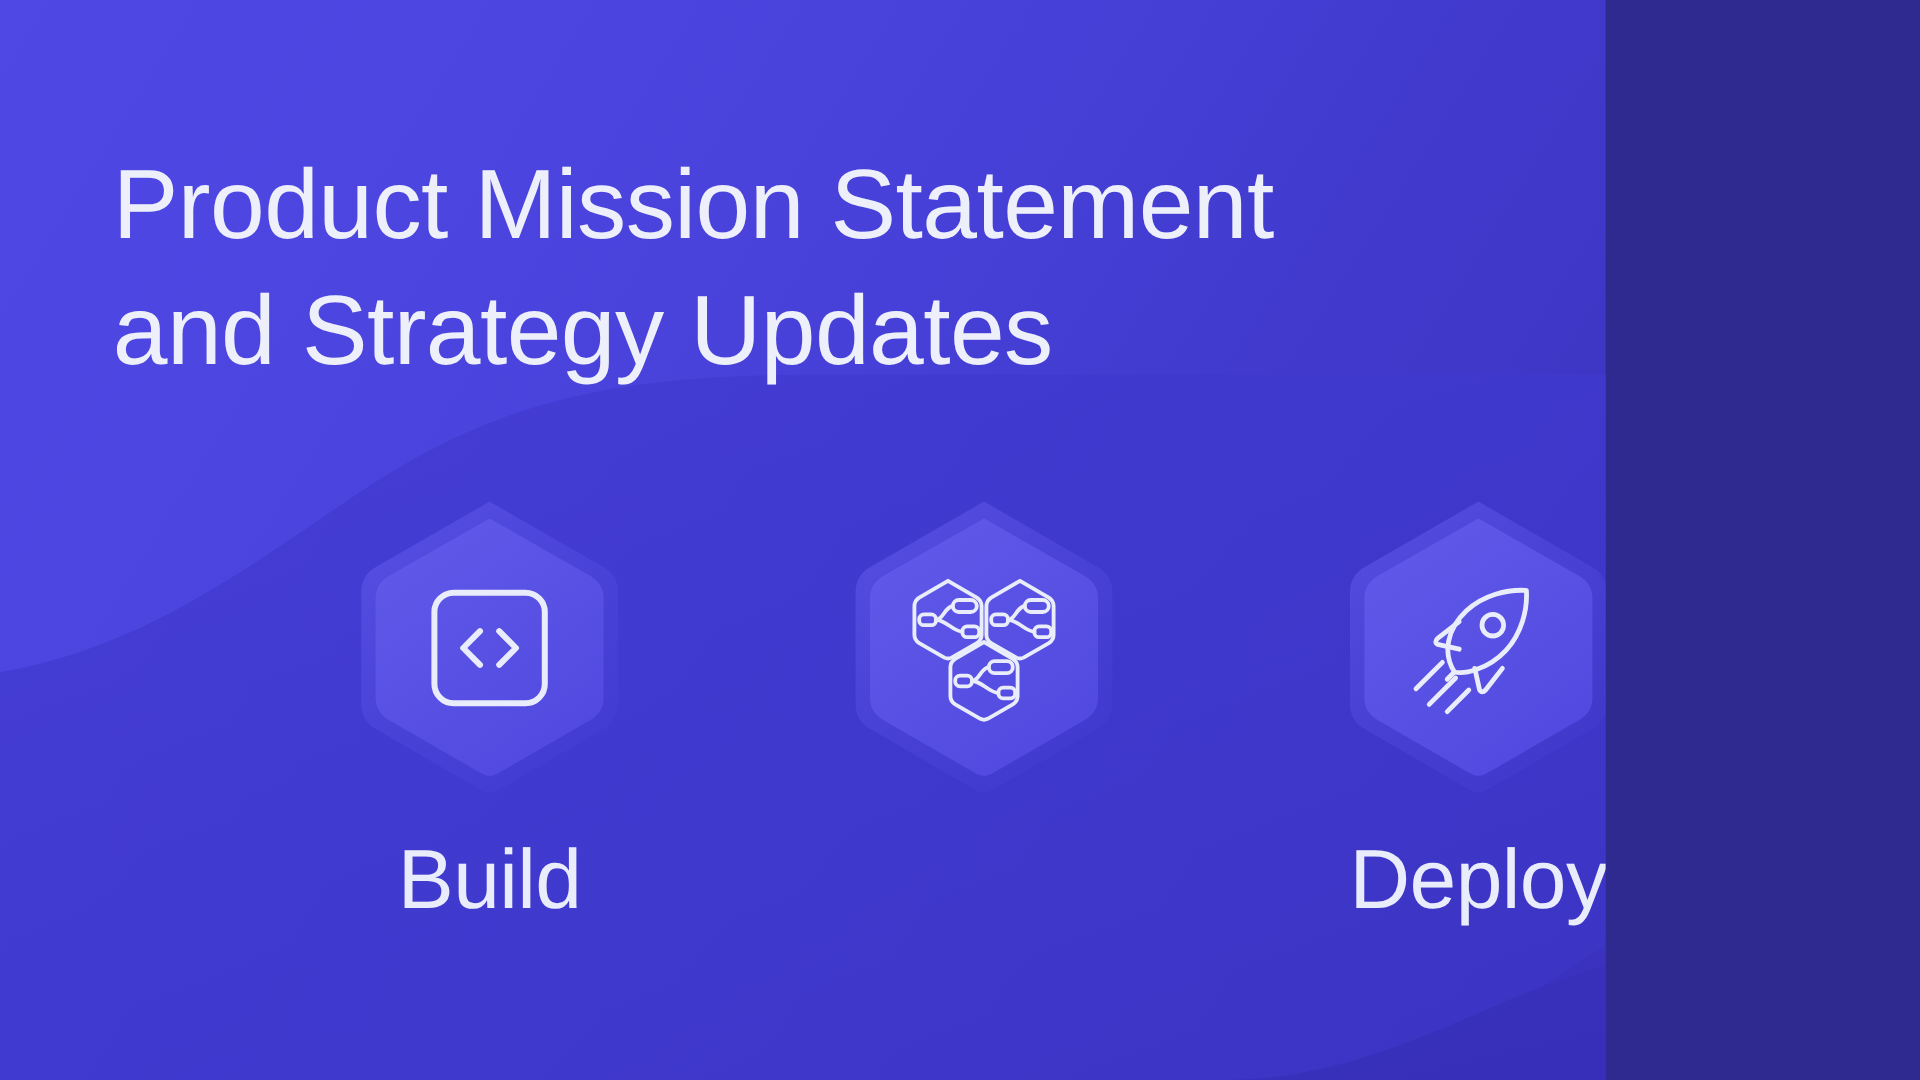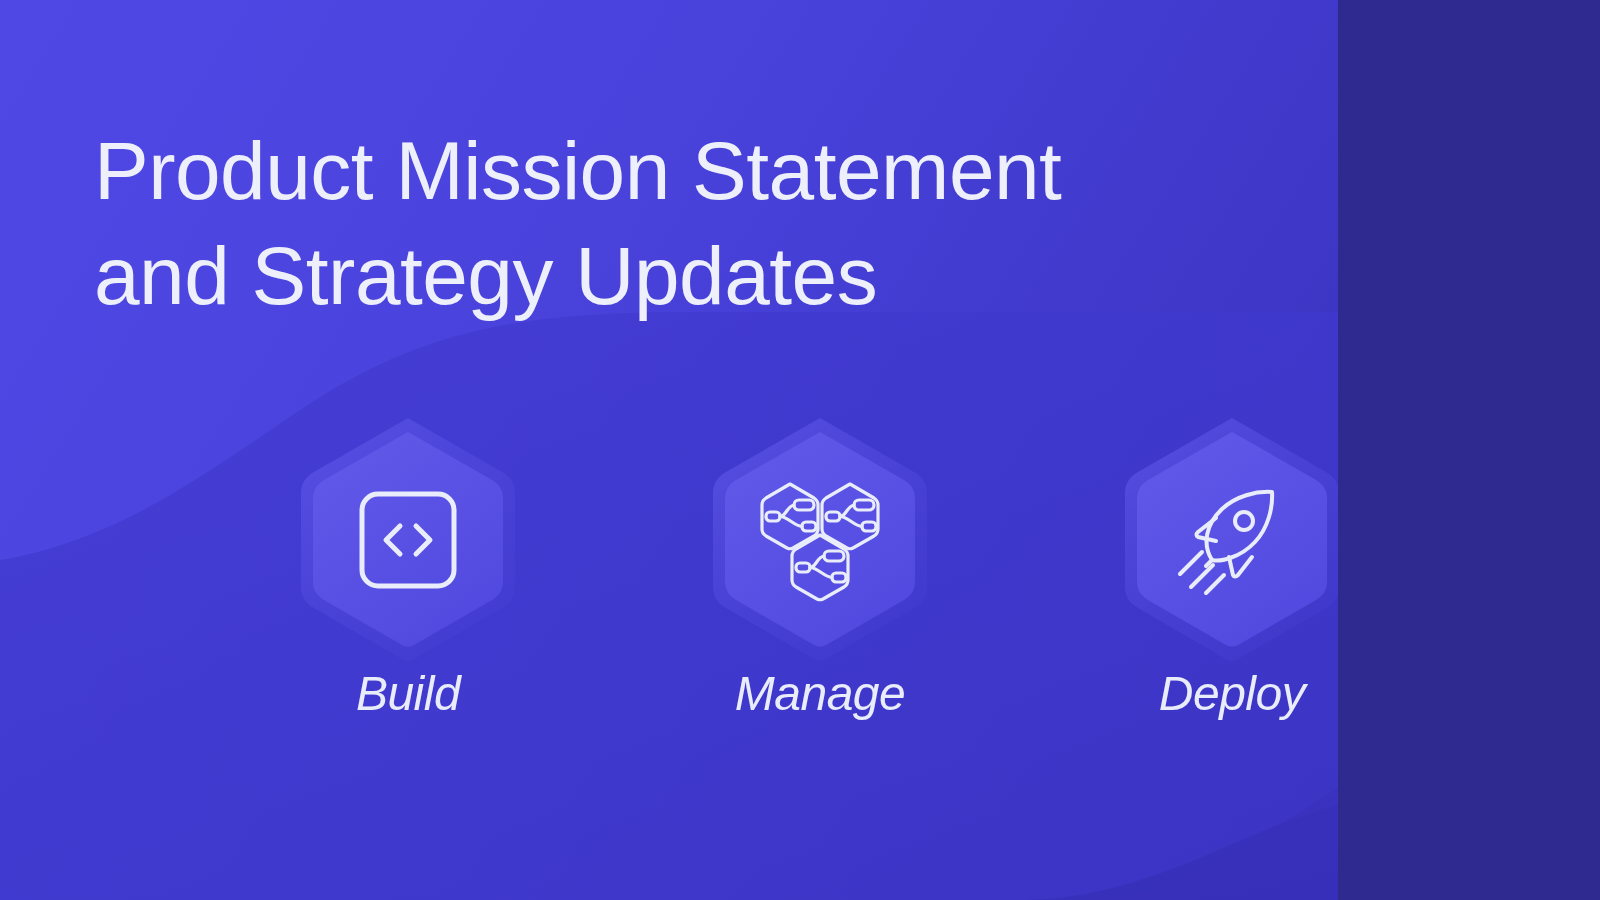--- a/index.html
+++ b/index.html
@@ -92,27 +92,27 @@
     z-index: 2;
     width: 128px;
     height: 128px;
     display: flex;
     align-items: center;
     justify-content: center;
   }
   .hex-icon svg { display: block; overflow: visible; }
 
   .feature-label {
+    margin-top: 28px;
     color: #e9ecfb;
-    font-size: 48px;
+    font-size: 70px;
     font-weight: 400;
     line-height: 1;
     letter-spacing: -0.5px;
     white-space: nowrap;
-    font-style: italic;
   }
 </style>
 </head>
 <body>
 
 <div id="slide">
 
   <svg class="bg-waves" viewBox="0 0 1600 900" width="1600" height="900" xmlns="http://www.w3.org/2000/svg">
     <defs>
       <linearGradient id="waveTopGrad" x1="0" y1="0" x2="1" y2="1">
@@ -221,21 +221,20 @@
                        L2,23 C2,20 3,18 6,16 Z"></path>
               <rect x="6" y="30" width="14" height="9" rx="4"></rect>
               <rect x="34" y="18" width="20" height="10" rx="5"></rect>
               <rect x="42" y="40" width="14" height="9" rx="4"></rect>
               <path d="M20,34.5 C26,34.5 27,24 34,23"></path>
               <path d="M20,34.5 C28,34.5 34,44 42,44.5"></path>
             </g>
           </svg>
         </div>
       </div>
-      <div class="feature-label">Manage</div>
     </div>
 
     <div class="feature">
       <div class="hex-wrap">
         <svg class="hex-shape" width="250" height="260" viewBox="0 0 250 260" xmlns="http://www.w3.org/2000/svg">
           <path d="M125,8 L219,62 C228,67 232,74 232,84 L232,176 C232,186 228,193 219,198
                    L131,249 C127,251 123,251 119,249 L31,198 C22,193 18,186 18,176
                    L18,84 C18,74 22,67 31,62 Z" fill="url(#hexGlowA)"></path>
           <path d="M125,22 L209,70 C217,75 220,81 220,89 L220,171 C220,179 217,185 209,190
                    L131,235 C127,237 123,237 119,235 L41,190 C33,185 30,179 30,171

